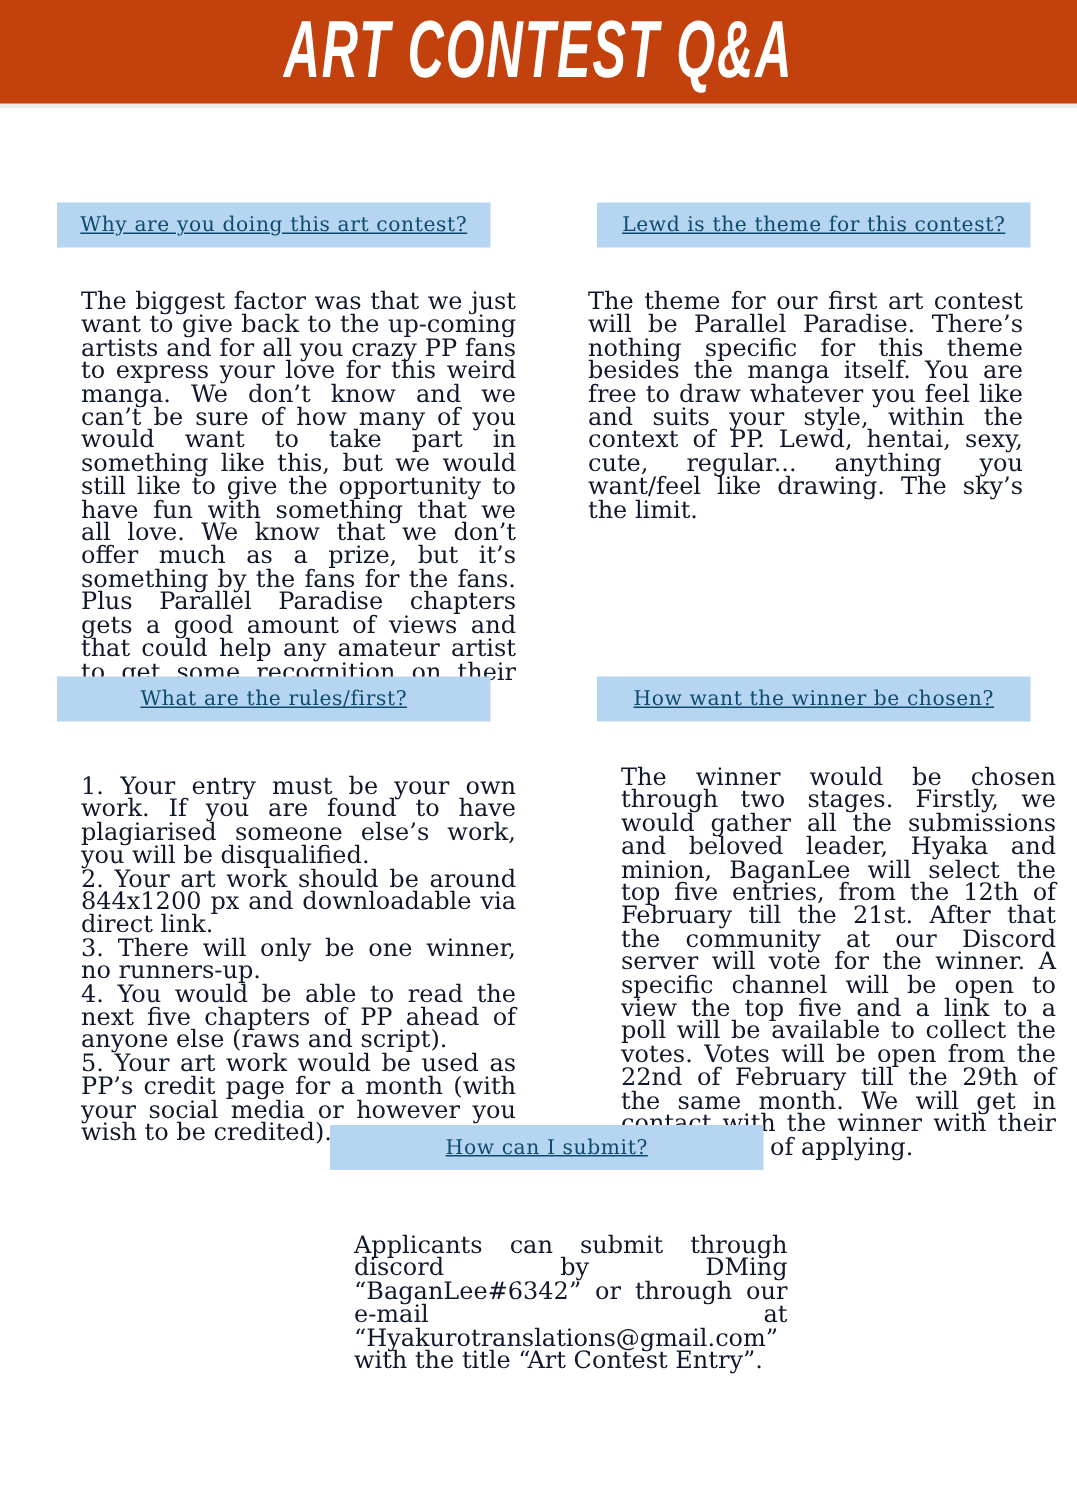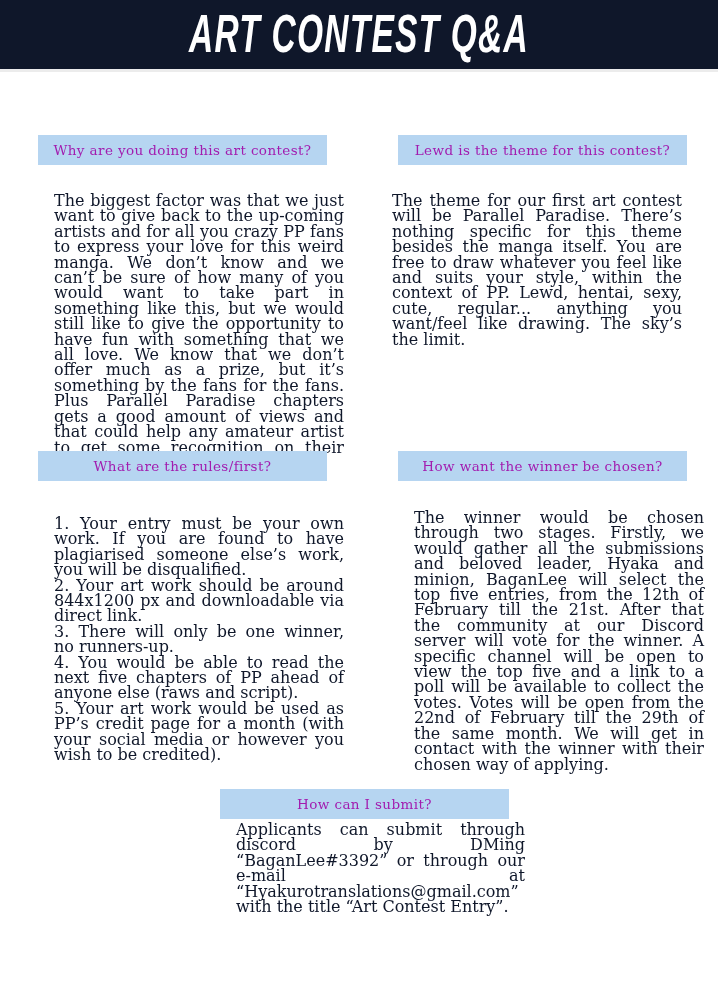--- a/index.html
+++ b/index.html
@@ -9,21 +9,21 @@
     height: 992px;
     background: #ffffff;
     font-family: "DejaVu Serif", serif;
     position: relative;
     overflow: hidden;
   }
   .page-header {
     position: absolute;
     top: 0; left: 0;
     width: 718px; height: 72px;
-    background: #0f172a;
+    background: #c2410c;
     border-bottom: 3px solid #ececec;
     display: flex;
     align-items: center;
     justify-content: center;
   }
   .page-title {
     color: #ffffff;
     font-family: "Liberation Sans", sans-serif;
     font-weight: bold;
     font-style: italic;
@@ -37,44 +37,45 @@
   .q-box {
     position: absolute;
     height: 30px;
     width: 289px;
     background: #b6d5f1;
     display: flex;
     align-items: center;
     justify-content: center;
   }
   .q-label {
-    color: #a21caf;
+    color: #0c4a6e;
     font-size: 13.5px;
     letter-spacing: 0.4px;
+    text-decoration: underline;
   }
   .answer {
     position: absolute;
     width: 290px;
     margin: 16px;
     font-size: 16px;
     line-height: 15.4px;
     text-align: justify;
     color: #0f172a;
   }
   .pre { white-space: pre-line; }
 
   .pos-q1 { left: 38px;  top: 135px; }
   .pos-a1 { left: 38px;  top: 177px; }
   .pos-q2 { left: 398px; top: 135px; }
   .pos-a2 { left: 376px; top: 177px; }
   .pos-q3 { left: 38px;  top: 451px; }
   .pos-a3 { left: 38px;  top: 500px; }
   .pos-q4 { left: 398px; top: 451px; }
   .pos-a4 { left: 398px; top: 494px; }
-  .pos-q5 { left: 220px; top: 789px; }
+  .pos-q5 { left: 220px; top: 750px; }
   .pos-a5 { left: 220px; top: 806px; width: 289px; }
 </style>
 </head>
 <body>
 
 <header class="page-header">
   <div class="page-title">ART CONTEST Q&amp;A</div>
 </header>
 
 <main>
@@ -108,16 +109,16 @@
     <div class="q-box pos-q4">
       <span class="q-label">How want the winner be chosen?</span>
     </div>
     <p class="answer pos-a4">The winner would be chosen through two stages. Firstly, we would gather all the submissions and beloved leader, Hyaka and minion, BaganLee will select the top five entries, from the 12th of February till the 21st. After that the community at our Discord server will vote for the winner. A specific channel will be open to view the top five and a link to a poll will be available to collect the votes. Votes will be open from the 22nd of February till the 29th of the same month. We will get in contact with the winner with their chosen way of applying.</p>
   </section>
 
   <section>
     <div class="q-box pos-q5">
       <span class="q-label">How can I submit?</span>
     </div>
-    <p class="answer pos-a5">Applicants can submit through discord by DMing “BaganLee#3392” or through our e-mail at “Hyakurotranslations@gmail.com” with the title “Art Contest Entry”.</p>
+    <p class="answer pos-a5">Applicants can submit through discord by DMing “BaganLee#6342” or through our e-mail at “Hyakurotranslations@gmail.com” with the title “Art Contest Entry”.</p>
   </section>
 
 </main>
 
 </body></html>

